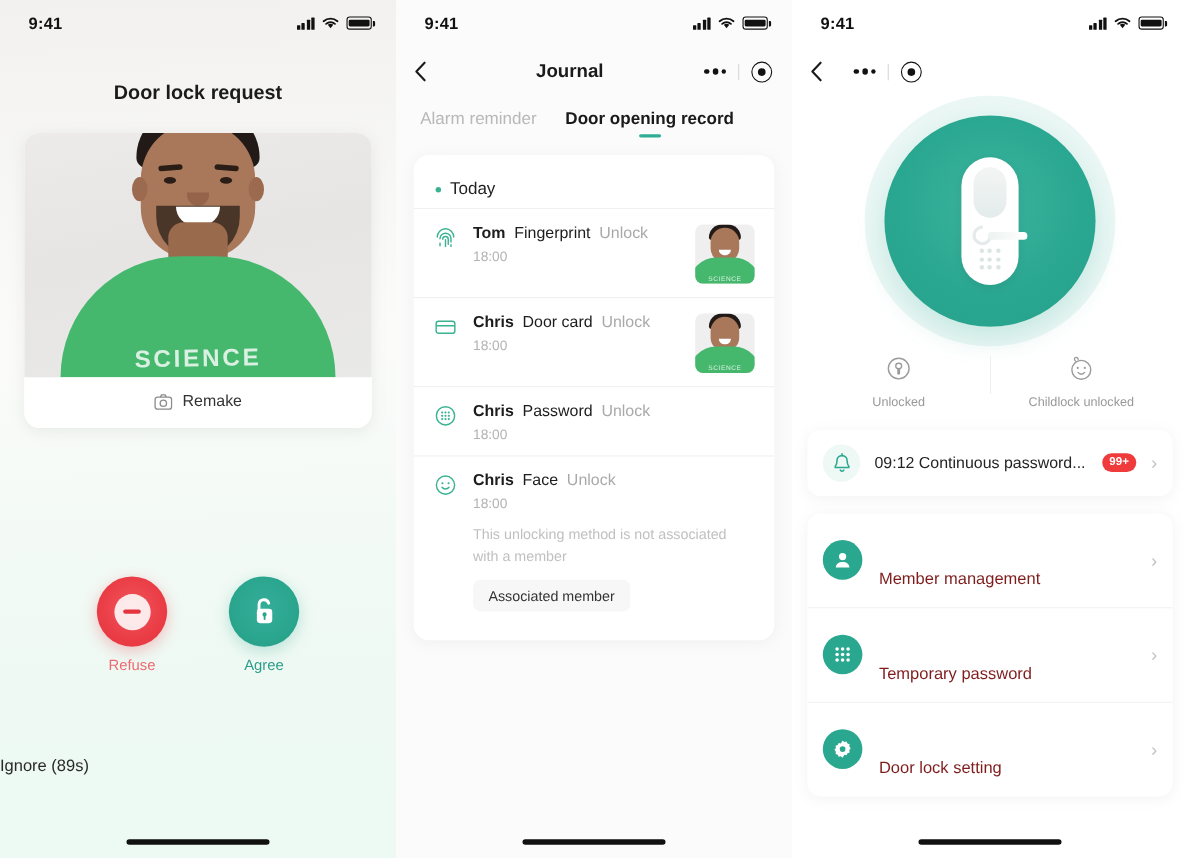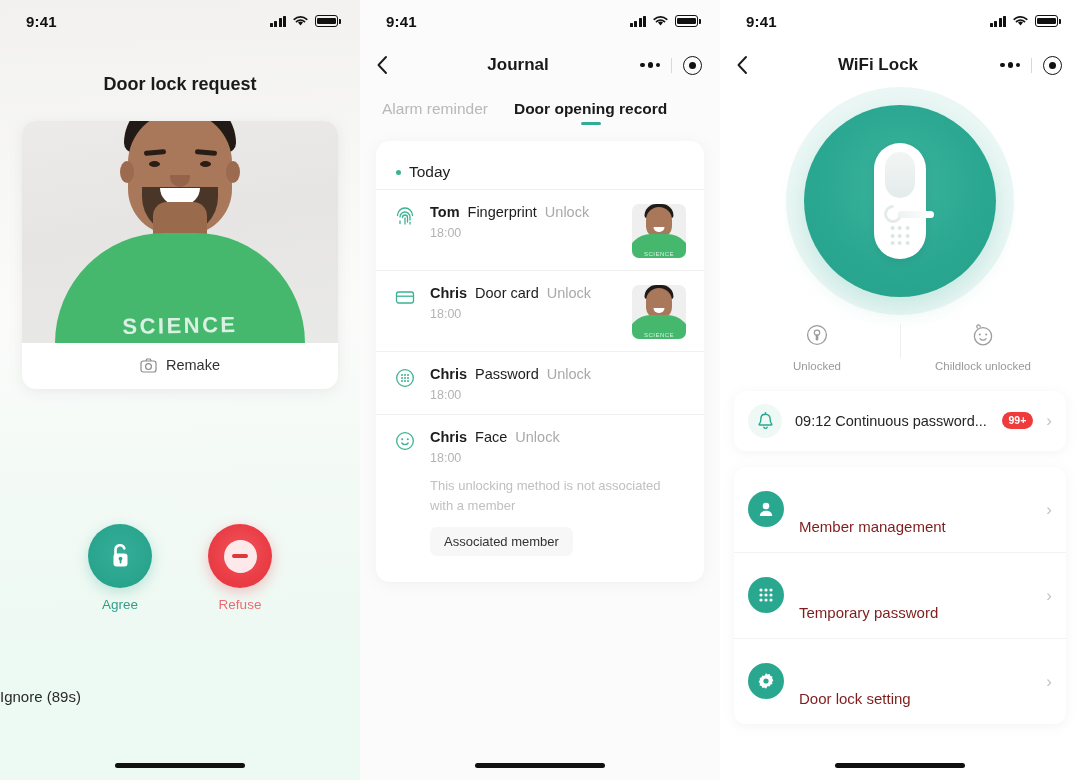--- a/index.html
+++ b/index.html
@@ -359,35 +359,35 @@
           <rect x="1" y="3" width="15" height="11" rx="2.2" stroke="#8c8c8c" stroke-width="1.2" fill="none"></rect>
           <path d="M5.8 3 L6.8 1 L10.2 1 L11.2 3" stroke="#8c8c8c" stroke-width="1.2" fill="none" stroke-linejoin="round"></path>
           <circle cx="8.5" cy="8.6" r="2.9" stroke="#8c8c8c" stroke-width="1.2" fill="none"></circle>
         </svg>
         <span>Remake</span>
       </div>
     </div>
 
     <div class="s1-actions">
       <div class="act">
+        <div class="act-btn act-refuse">
+          <div class="act-refuse-inner"></div>
+        </div>
+        <div class="act-label lbl-refuse">Refuse</div>
+      </div>
+      <div class="act">
         <div class="act-btn act-agree">
           <svg width="30" height="32" viewBox="0 0 30 32">
             <path d="M10.5 14 V9.5 A4.5 4.5 0 0 1 19.3 8.4" stroke="#fff" stroke-width="2.6" fill="none" stroke-linecap="round"></path>
             <rect x="8.5" y="13.5" width="14" height="13" rx="3" fill="#fff"></rect>
             <circle cx="15.5" cy="18.6" r="1.9" fill="#2aa58e"></circle>
             <rect x="14.7" y="19.4" width="1.7" height="4.2" rx=".8" fill="#2aa58e"></rect>
           </svg>
         </div>
         <div class="act-label lbl-agree">Agree</div>
-      </div>
-      <div class="act">
-        <div class="act-btn act-refuse">
-          <div class="act-refuse-inner"></div>
-        </div>
-        <div class="act-label lbl-refuse">Refuse</div>
       </div>
     </div>
 
     <div class="ignore">Ignore (89s)</div>
     <div class="home-ind"></div>
   </div>
 
   <div class="screen" id="screen2">
     <div class="statusbar">
       <div class="sb-time">9:41</div>
@@ -562,21 +562,20 @@
           </span>
       </div>
     </div>
 
     <div class="navbar">
       <div class="nav-back">
         <svg width="12" height="20" viewBox="0 0 12 20">
           <path d="M10 2 L2.5 10 L10 18" stroke="#1a1a1a" stroke-width="1.9" fill="none" stroke-linecap="round" stroke-linejoin="round"></path>
         </svg>
       </div>
-      <div class="nav-title">WiFi Lock</div>
       <div class="nav-actions">
         <span class="dots">
             <i></i>
             <i></i>
             <i></i>
           </span>
         <span class="nav-sep"></span>
         <span class="target"></span>
       </div>
     </div>

